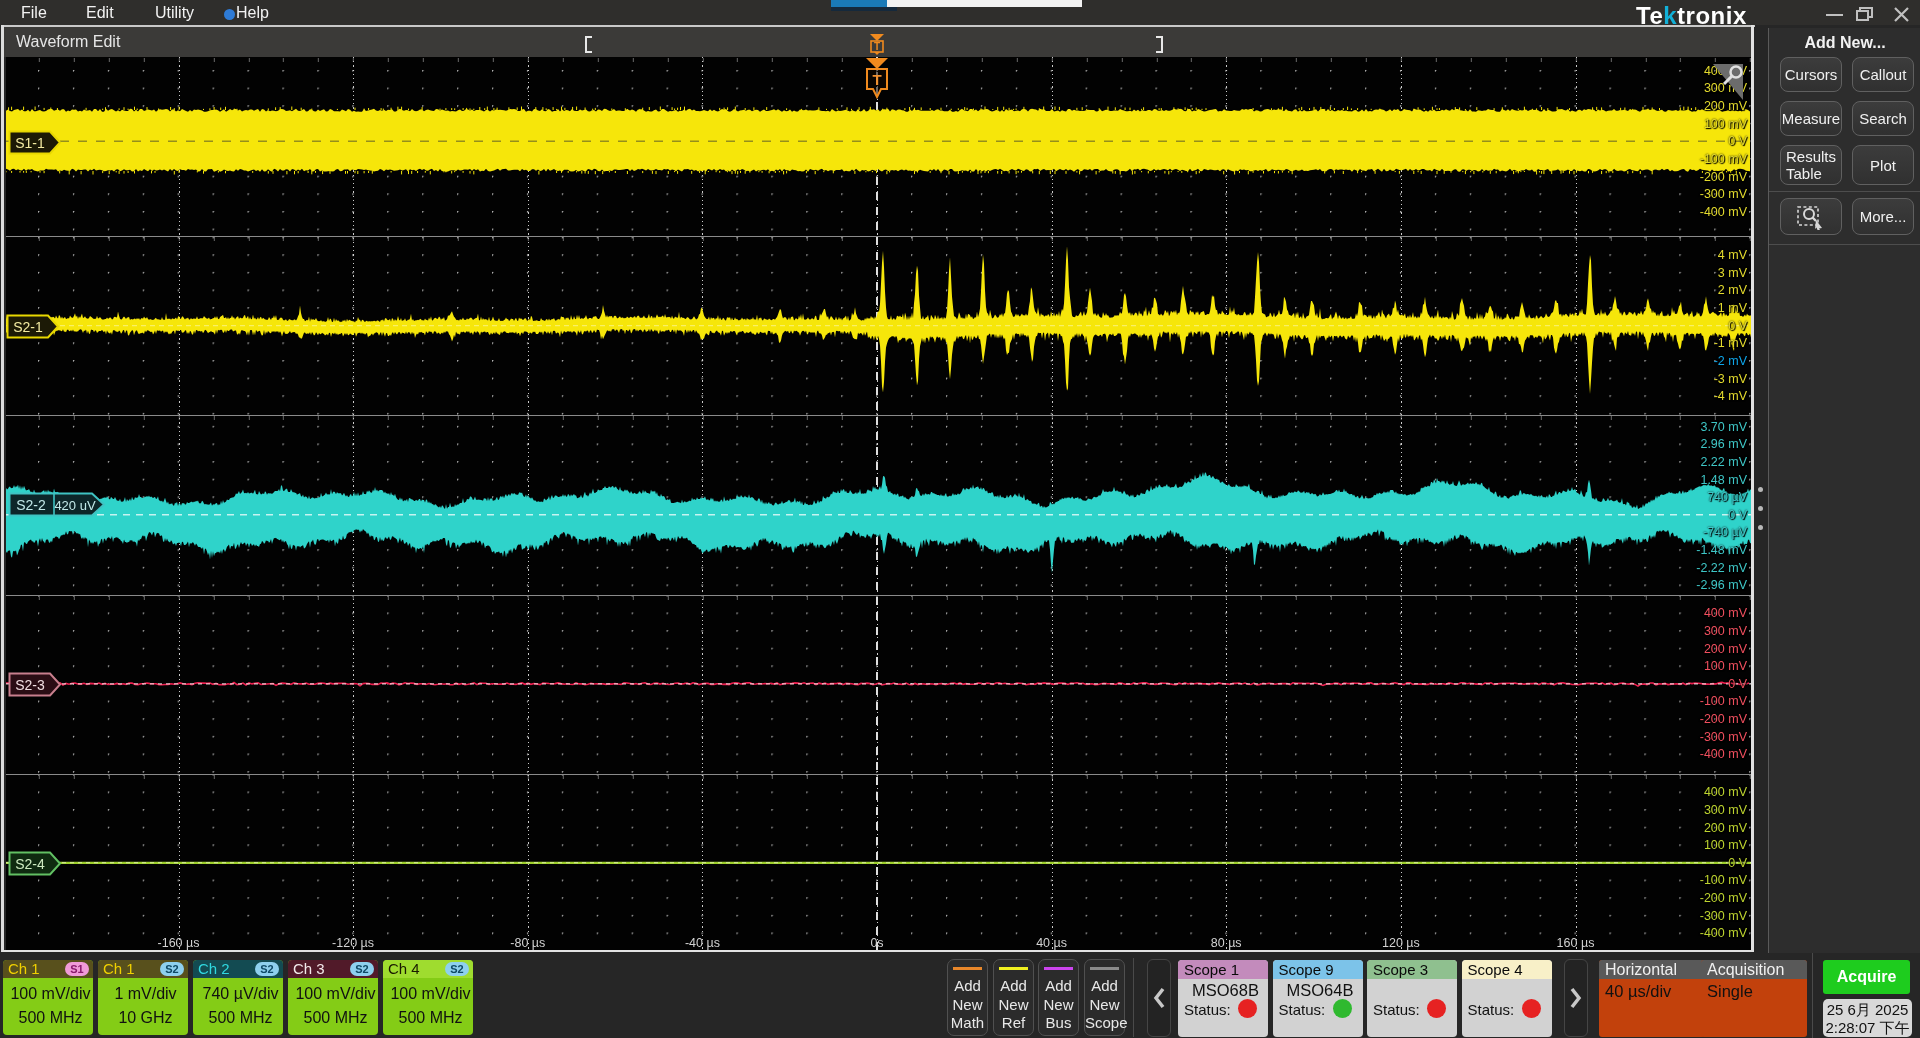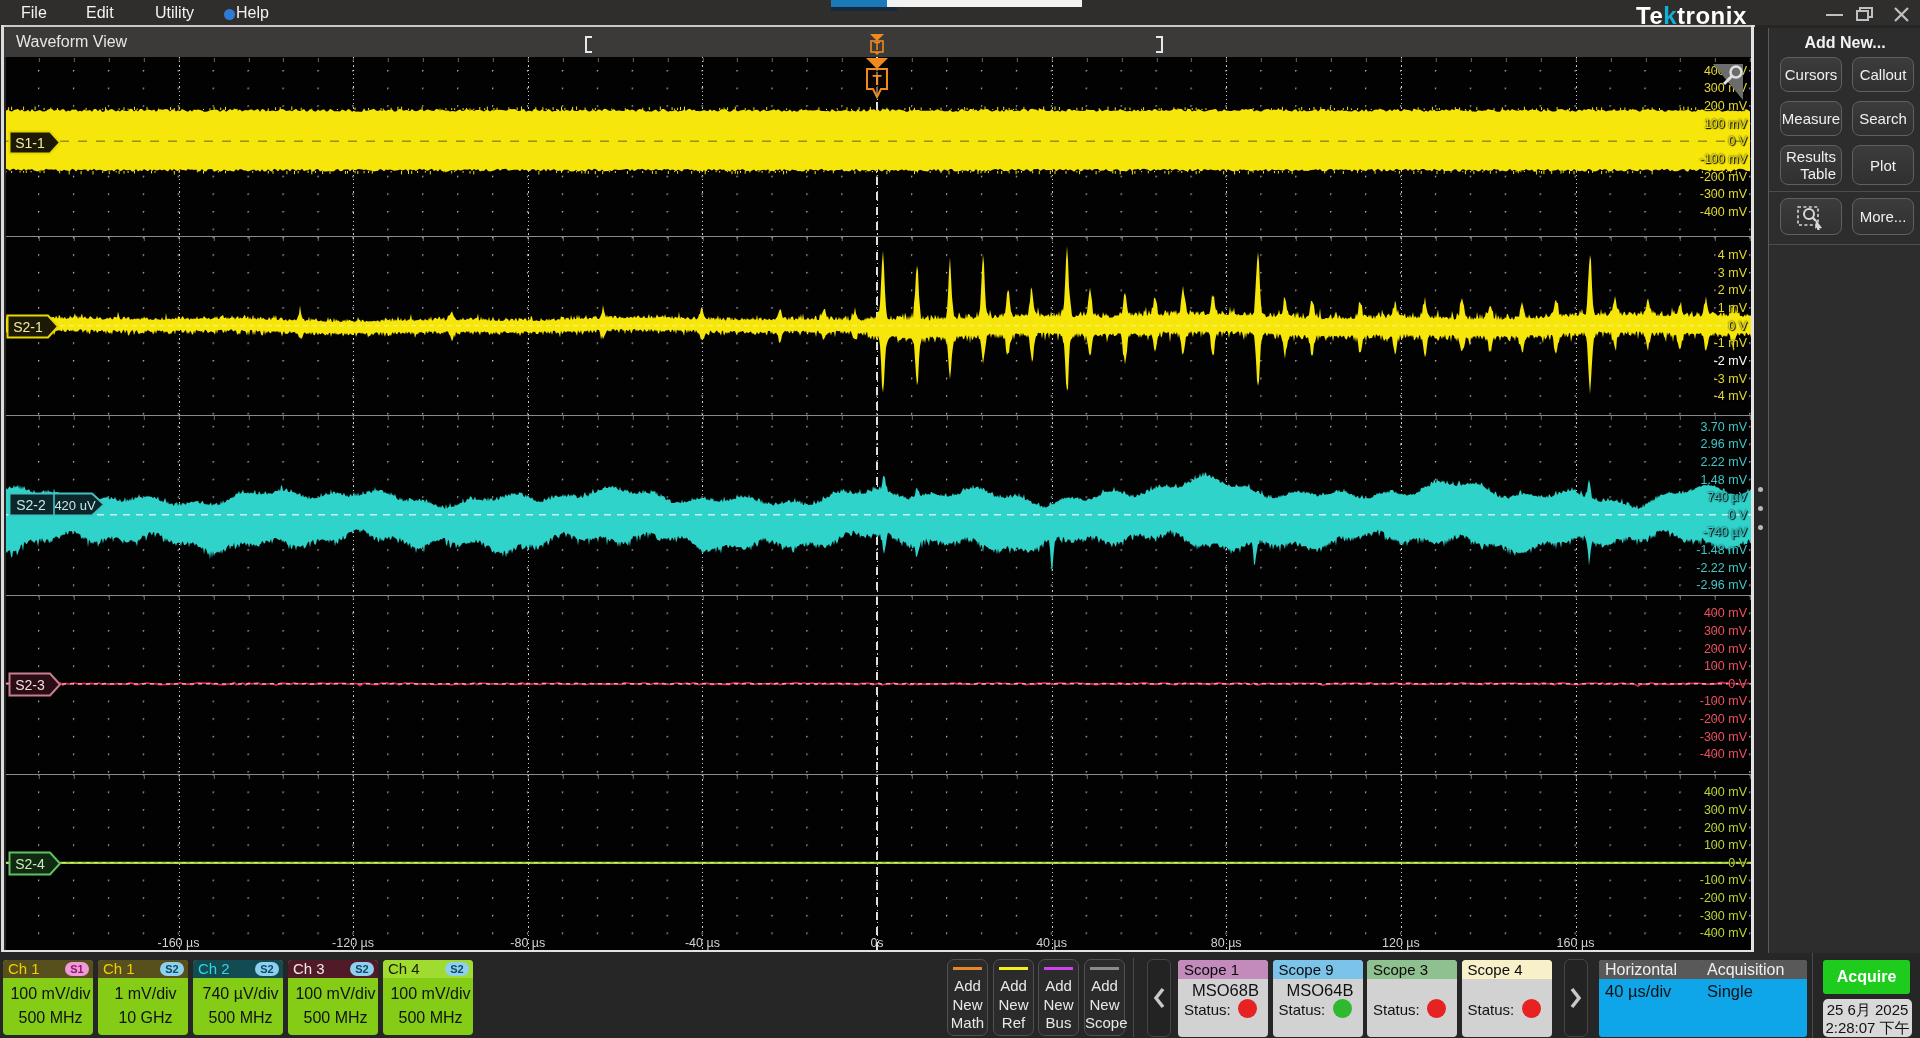--- a/index.html
+++ b/index.html
@@ -9,40 +9,40 @@
 .vline { position:absolute; top:57px; width:1px; height:893px;
   background-image:repeating-linear-gradient(to bottom, rgba(225,225,225,0.9) 0 1.3px, transparent 1.3px 4.2px); }
 .sep { position:absolute; left:6px; width:1745px; height:1px; background:#8a8a8a; }
 .ylab { position:absolute; font-size:12.5px; width:70px; text-align:right;
   text-shadow:0 0 2px #000, 1px 1px 1px #000; line-height:12px; }
 .xlab { position:absolute; font-size:12.5px; color:#d2d2d2; width:70px; text-align:center; top:936px; }
 #rpanel { left:1768px; top:28px; width:152px; height:925px; background:#2d2d2d;
   border-left:1px solid #5a5a5a; }
 .rbtn { position:absolute; width:62px; background:linear-gradient(#3c3c3c,#303030);
   border:1px solid #606060; border-radius:8px; color:#f0f0f0; font-size:15px;
-  display:flex; align-items:center; justify-content:center; text-align:right; line-height:17px; }
+  display:flex; align-items:center; justify-content:center; text-align:left; line-height:17px; }
 #bottombar { left:0; top:953px; width:1920px; height:85px; background:#262626; }
 .chbadge { position:absolute; top:7px; width:90px; height:75px; border-radius:4px; overflow:hidden; background:#84cc16; }
 .chhead { height:18px; font-size:15px; padding-left:5px; line-height:18px; position:relative; }
 .chpill { position:absolute; right:4px; top:2px; width:24px; height:14px; border-radius:7px;
   font-size:11px; font-weight:bold; text-align:center; line-height:14px; }
 .chbody { color:#111; font-size:16px; padding:4px 0 0 5px; line-height:24px;text-align:center; }
 .addbtn { position:absolute; top:6px; width:41px; height:77px; background:#2b2b2b;
   border:1px solid #505050; border-radius:7px; color:#e8e8e8; font-size:15px; text-align:center; }
 .addbtn .cline { position:absolute; left:5px; right:5px; top:7px; height:3px; }
 .addbtn .t { position:absolute; top:17px; left:0; right:0; line-height:18.5px; }
 .scopep { position:absolute; top:7px; width:90px; height:77px; border-radius:4px; overflow:hidden; background:#d2d2d2; }
 .scopehead { height:19px; font-size:15px; color:#0a0a0a; padding-left:6px; line-height:19px; }
 .scopebody { position:relative; height:44px; color:#111; font-size:16.5px; padding:2px 0 0 14px; }
 .statusdot { position:absolute; left:60px; bottom:5px; width:19px; height:19px; border-radius:50%; }
 .status { position:absolute; left:6px; bottom:5px; font-size:15px; color:#111; }
 .arrowbtn { position:absolute; top:6px; width:24px; height:78px; background:#232323;
   border:1px solid #454545; border-radius:6px; color:#c8c8c8; font-size:19px; font-weight:bold;
   display:flex; align-items:center; justify-content:center; }
-.hpanel { position:absolute; top:7px; width:106px; height:77px; border-radius:3px; overflow:hidden; background:#0ea5e9; }
+.hpanel { position:absolute; top:7px; width:106px; height:77px; border-radius:3px; overflow:hidden; background:#c2410c; }
 .hpanelhead { height:19px; background:#595959; color:#f0f0f0; font-size:16px; padding-left:6px; line-height:19px; }
 .hpanelbody { color:#111; font-size:16.5px; padding:3px 0 0 6px; }
 </style></head><body>
 <div id="menubar" class="abs">
 <div class="menuitem" style="left:21px">File</div>
 <div class="menuitem" style="left:86px">Edit</div>
 <div class="menuitem" style="left:155px">Utility</div>
 <div class="menuitem" style="left:236px">Help</div>
 <div class="abs" style="left:224px;top:9px;width:11px;height:11px;border-radius:50%;background:#2e7bd6"></div>
 <div class="abs" style="left:1636px;top:2px;font-size:24px;font-weight:bold;color:#fff;letter-spacing:0.5px">Te<span style="color:#12b0d7">k</span>tronix</div>
@@ -56,21 +56,21 @@
     </svg>
 </div>
 <div class="abs" style="left:831px;top:0;width:251px;height:7px;background:#f2f2f2"></div>
 <div class="abs" style="left:831px;top:0;width:56px;height:7px;background:#1a7ab8"></div>
 <div class="abs" style="left:831px;top:7px;width:66px;height:4px;background:#15293c"></div>
 <div class="abs" style="left:2px;top:25px;width:1753px;height:2px;background:#c9c9c9"></div>
 <div class="abs" style="left:1px;top:25px;width:3px;height:927px;background:#dcdcdc"></div>
 <div class="abs" style="left:1751px;top:25px;width:3px;height:927px;background:#e2e2e2"></div>
 <div class="abs" style="left:2px;top:950px;width:1752px;height:2px;background:#e2e2e2"></div>
 <div class="abs" style="left:4px;top:27px;width:1747px;height:30px;background:#3b3a38"></div>
-<div class="abs" style="left:16px;top:33px;font-size:16px;color:#e6e6e6">Waveform View</div>
+<div class="abs" style="left:16px;top:33px;font-size:16px;color:#e6e6e6">Waveform Edit</div>
 <div class="abs" style="left:585px;top:36px;width:7px;height:17px;border-left:2px solid #e8e8e8;border-top:2px solid #e8e8e8;border-bottom:2px solid #e8e8e8"></div>
 <div class="abs" style="left:1156px;top:36px;width:7px;height:17px;border-right:2px solid #e8e8e8;border-top:2px solid #e8e8e8;border-bottom:2px solid #e8e8e8"></div>
 <svg class="abs" style="left:863px;top:33px" width="28" height="24">
 <path d="M7,1 L21,1 L14,8 Z" fill="#f08a1e"></path>
 <rect x="8" y="8" width="12" height="11" fill="none" stroke="#f08a1e" stroke-width="1.6"></rect>
 <text x="14" y="17" font-size="10" font-weight="bold" fill="#f08a1e" text-anchor="middle">T</text>
 <path d="M11,19 L17,19 L14,22 Z" fill="#f08a1e"></path>
   </svg>
 <div class="abs" style="left:6px;top:57px;width:1745px;height:893px;background:#020202"></div>
 <div class="abs" style="left:6px;top:57px;width:1745px;height:179px;background-image:radial-gradient(circle 0.8px at 0.8px 0.8px, rgba(210,210,210,0.85) 0 0.7px, transparent 0.8px);background-size:34.924px 17.63px;background-position:32.02px 12.98px"></div>
@@ -124,21 +124,21 @@
 <div class="ylab" style="left:1677px;top:152.9px;color:#e3da2d">-100 mV</div>
 <div class="ylab" style="left:1677px;top:170.6px;color:#e3da2d">-200 mV</div>
 <div class="ylab" style="left:1677px;top:188.2px;color:#e3da2d">-300 mV</div>
 <div class="ylab" style="left:1677px;top:205.8px;color:#e3da2d">-400 mV</div>
 <div class="ylab" style="left:1677px;top:249.1px;color:#e3da2d">4 mV</div>
 <div class="ylab" style="left:1677px;top:266.7px;color:#e3da2d">3 mV</div>
 <div class="ylab" style="left:1677px;top:284.3px;color:#e3da2d">2 mV</div>
 <div class="ylab" style="left:1677px;top:302.0px;color:#e3da2d">1 mV</div>
 <div class="ylab" style="left:1677px;top:319.6px;color:#e3da2d">0 V</div>
 <div class="ylab" style="left:1677px;top:337.2px;color:#e3da2d">-1 mV</div>
-<div class="ylab" style="left:1677px;top:354.9px;color:#ffffff">-2 mV</div>
+<div class="ylab" style="left:1677px;top:354.9px;color:#0ea5e9">-2 mV</div>
 <div class="ylab" style="left:1677px;top:372.5px;color:#e3da2d">-3 mV</div>
 <div class="ylab" style="left:1677px;top:390.1px;color:#e3da2d">-4 mV</div>
 <div class="ylab" style="left:1677px;top:420.6px;color:#3ec6c6">3.70 mV</div>
 <div class="ylab" style="left:1677px;top:438.3px;color:#3ec6c6">2.96 mV</div>
 <div class="ylab" style="left:1677px;top:455.9px;color:#3ec6c6">2.22 mV</div>
 <div class="ylab" style="left:1677px;top:473.5px;color:#3ec6c6">1.48 mV</div>
 <div class="ylab" style="left:1677px;top:491.2px;color:#3ec6c6">740 µV</div>
 <div class="ylab" style="left:1677px;top:508.8px;color:#3ec6c6">0 V</div>
 <div class="ylab" style="left:1677px;top:526.4px;color:#3ec6c6">-740 µV</div>
 <div class="ylab" style="left:1677px;top:544.1px;color:#3ec6c6">-1.48 mV</div>

